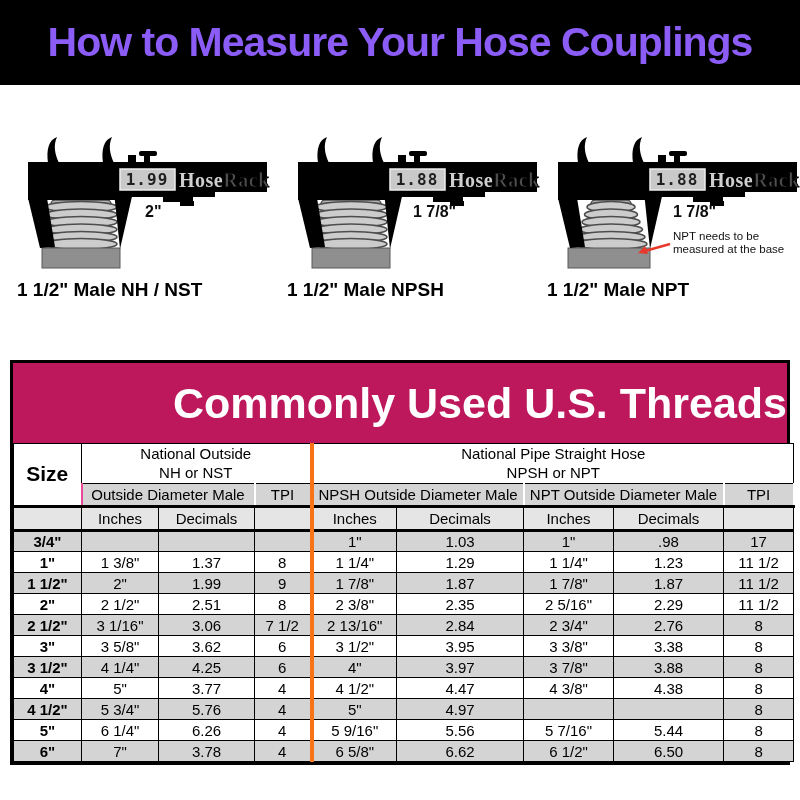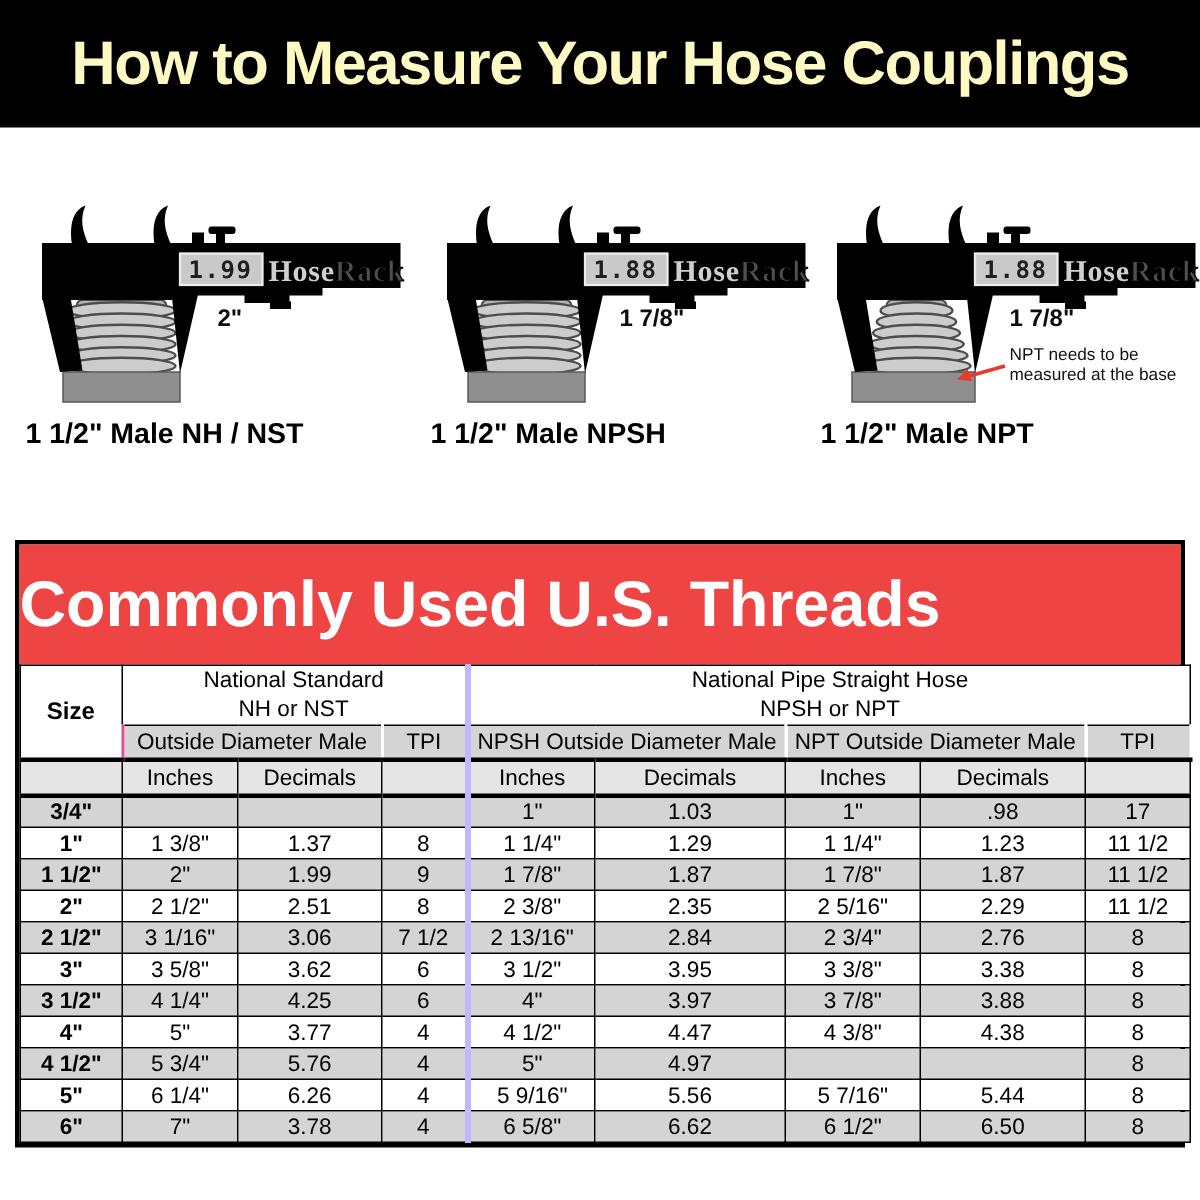--- a/index.html
+++ b/index.html
@@ -3,21 +3,21 @@
 <meta charset="utf-8">
 <style>
   * { margin:0; padding:0; box-sizing:border-box; }
   html,body { background:#fff; }
   body { width:800px; height:800px; position:relative; overflow:hidden;
          font-family:"Liberation Sans", sans-serif; color:#000; }
 
   
   .page-header { position:absolute; left:0; top:0; width:800px; height:85px;
     background:#000; display:flex; align-items:center; justify-content:center; }
-  .page-header h1 { color:#fef9c3; font-size:41px; font-weight:bold; letter-spacing:-1px; white-space:nowrap; }
+  .page-header h1 { color:#8b5cf6; font-size:41px; font-weight:bold; letter-spacing:-1px; white-space:nowrap; }
 
   
   .caliper-unit { position:absolute; top:136px; width:252px; }
   .caliper-unit svg { display:block; margin-left:8px; }
   .cap-text { font-size:19px; font-weight:bold; margin-top:3px; white-space:nowrap; }
 
   .black-part { fill:#000; }
   .ridge { fill:#cccccc; stroke:#4d4d4d; stroke-width:1.6; }
   .cap   { fill:#b3b3b3; stroke:#4d4d4d; stroke-width:1.4; }
   .base  { fill:#8f8f8f; stroke:#595959; stroke-width:1; }
@@ -27,34 +27,34 @@
   .logo { font-family:"Liberation Serif", serif; font-weight:bold; font-size:20px; letter-spacing:0.5px; }
   .logo-hose { fill:#cfcfcf; }
   .logo-rack { fill:#4f4f4f; stroke:#000; stroke-width:0.8; }
   .mlabel { font-size:16px; font-weight:bold; fill:#0d0d0d; font-family:"Liberation Sans", sans-serif; }
   .ann { font-size:11.5px; fill:#111; font-family:"Liberation Sans", sans-serif; }
   .arrow-line { stroke:#e8392b; stroke-width:2.5; }
   .arrow-head { fill:#e8392b; }
 
   
   .table-wrap { position:absolute; left:10px; top:360px; width:780px; border:3px solid #000; background:#fff; }
-  .table-banner { height:80px; background:#ef4444; display:flex; align-items:center; justify-content:flex-start; }
+  .table-banner { height:80px; background:#be185d; display:flex; align-items:center; justify-content:flex-end; }
   .table-banner h2 { color:#fff; font-size:43px; font-weight:bold; letter-spacing:0; white-space:nowrap; }
   table.tbl { border-collapse:collapse; table-layout:fixed; width:100%; }
   .tbl th, .tbl td { border:1px solid #000; text-align:center; vertical-align:middle;
                      font-size:15px; font-weight:normal; padding:0; overflow:hidden; }
   tr.group-hdr th { height:40px; background:#fff; line-height:1.25; }
-  th.size-col { font-weight:bold; font-size:16px; }
+  th.size-col { font-weight:bold; font-size:21px; }
   tr.sub-hdr th { height:23px; background:#d4d4d4;
                   border-left:2px solid #ec4899; border-right:2px solid #fff; border-bottom:2px solid #fff; }
   tr.unit-hdr th { height:24px; background:#e5e5e5; border-top:3px solid #000; border-bottom:3px solid #000; }
   tbody td { height:21px; background:#fff; }
   tbody tr.alt td { background:#d4d4d4; }
   tbody td.size-cell { font-weight:bold; }
-  .tbl .sep-left { border-left:4px solid #c4b5fd; }
+  .tbl .sep-left { border-left:4px solid #f97316; }
 </style>
 </head>
 <body>
 
 <header class="page-header">
   <h1>How to Measure Your Hose Couplings</h1>
 </header>
 
 <figure class="caliper-unit" style="left:17px">
   <svg viewBox="0 0 250 140" width="250" height="140">
@@ -177,21 +177,21 @@
       <col style="width:85px">
         <col style="width:127px">
         <col style="width:90px">
         <col style="width:110px">
         <col style="width:70px">
     </colgroup>
     <thead>
       <tr class="group-hdr">
         <th rowspan="2" class="size-col">Size</th>
         <th colspan="3">
-          <span style="display:block">National Standard</span>
+          <span style="display:block">National Outside</span>
           <span style="display:block">NH or NST</span>
         </th>
         <th colspan="5" class="sep-left">
           <span style="display:block">National Pipe Straight Hose</span>
           <span style="display:block">NPSH or NPT</span>
         </th>
       </tr>
       <tr class="sub-hdr">
         <th colspan="2">Outside Diameter Male</th>
         <th>TPI</th>

